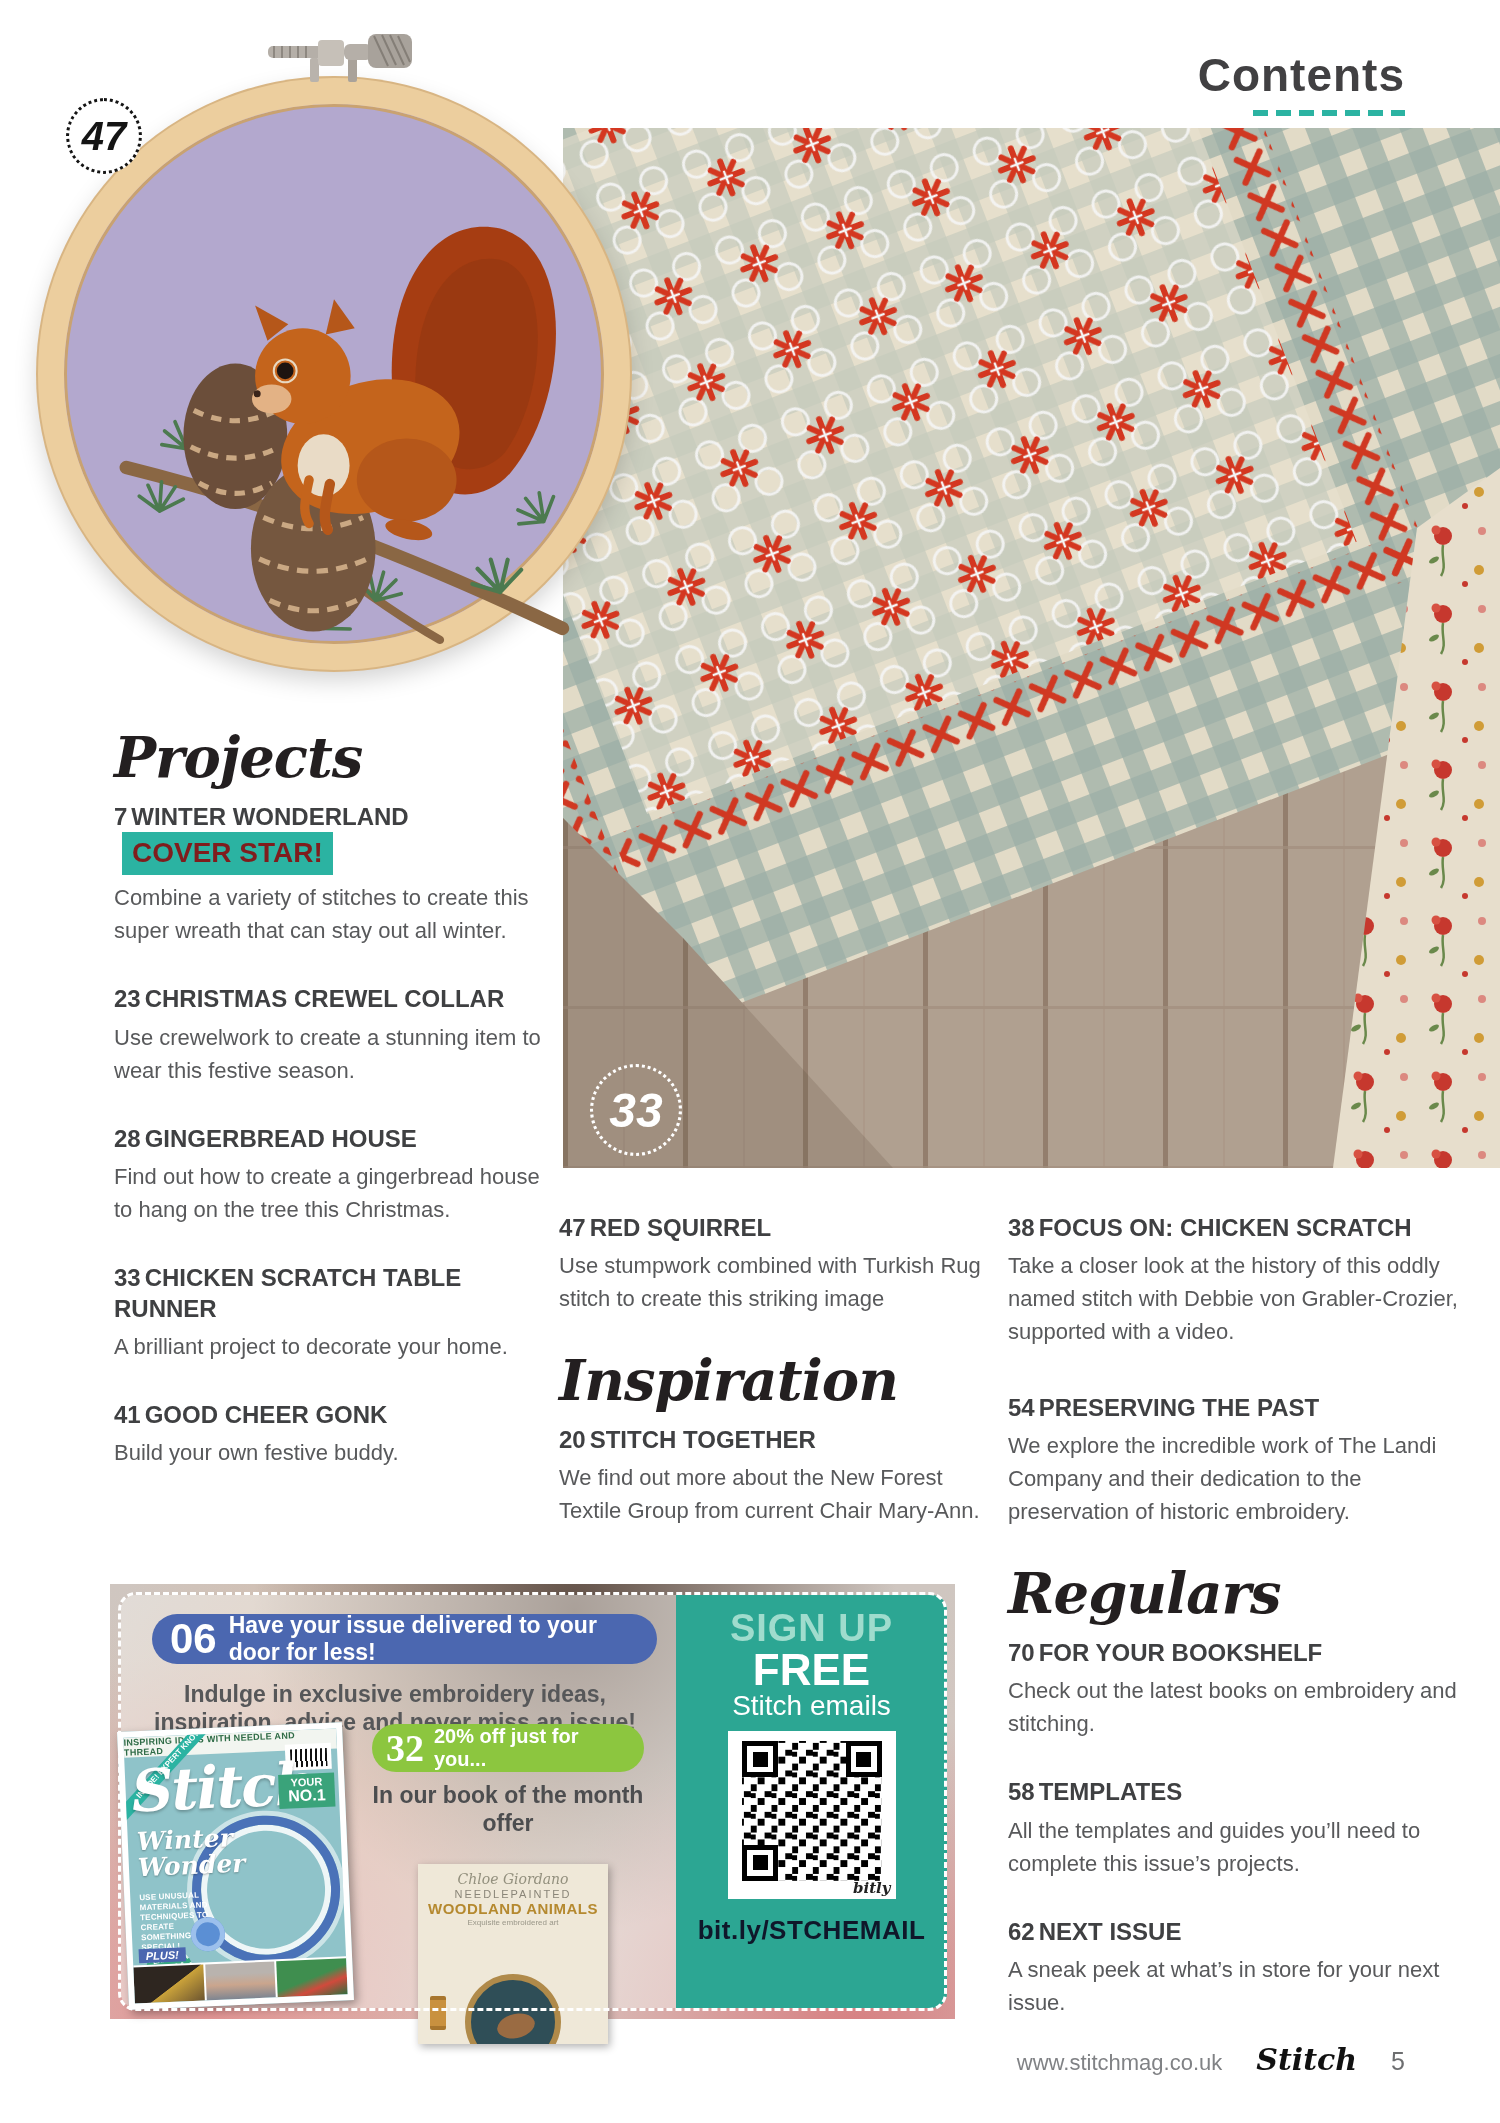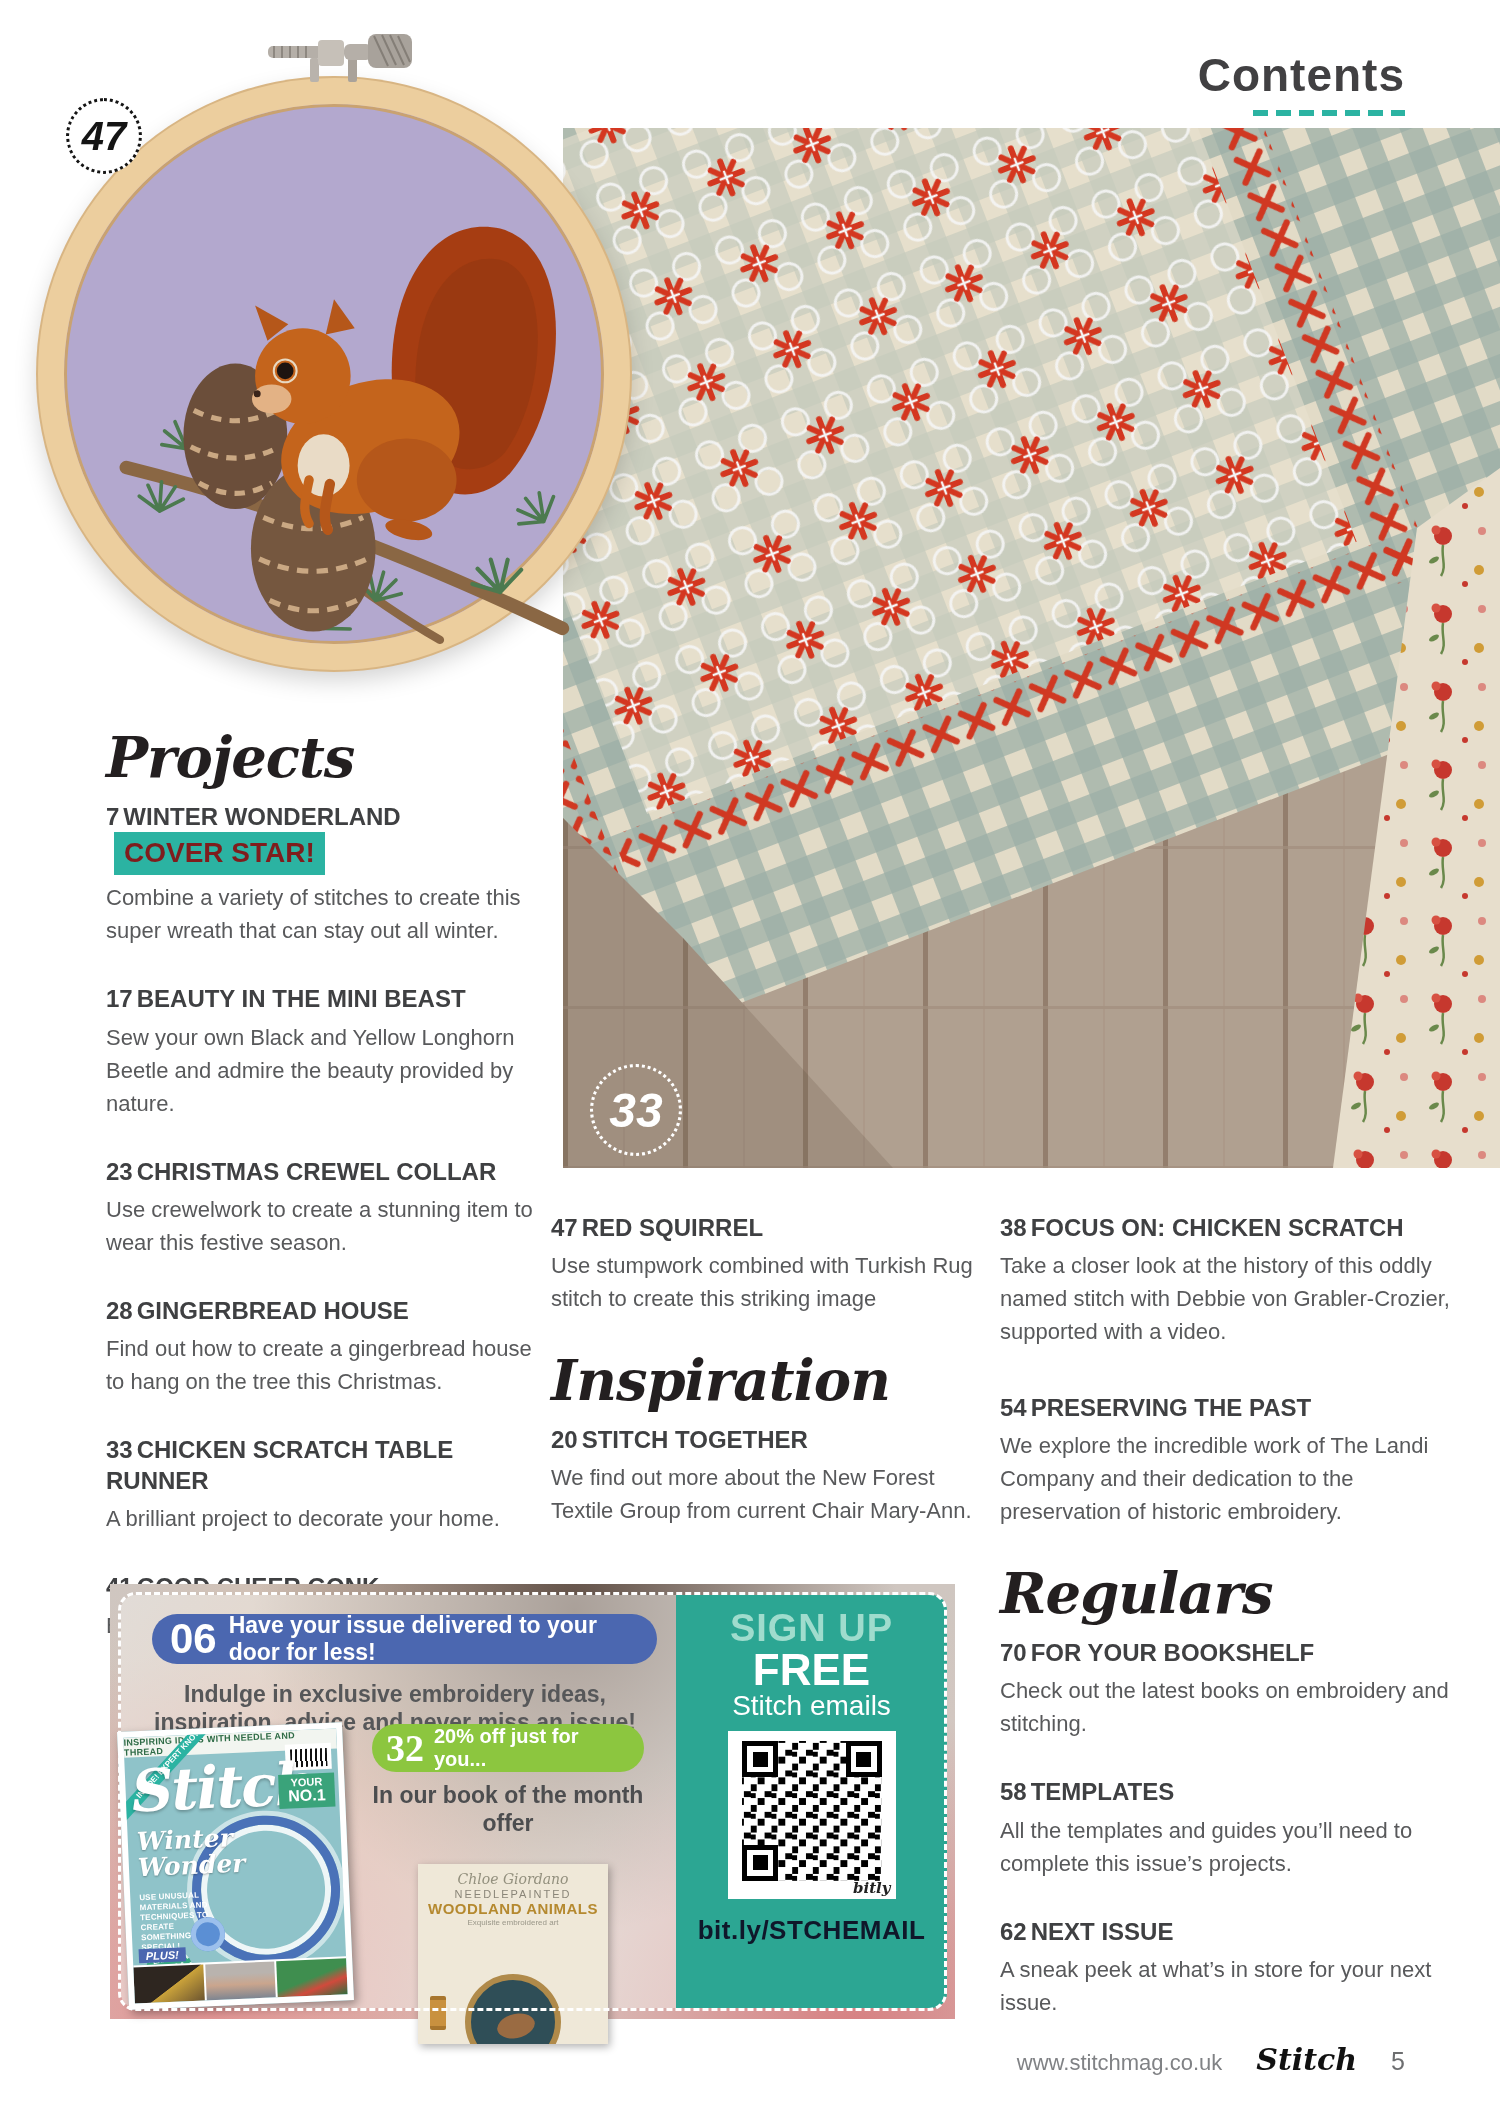--- a/index.html
+++ b/index.html
@@ -27,21 +27,21 @@
   
   .badge47 { position:absolute; left:66px; top:98px; width:76px; height:76px; border-radius:50%;
     background:#fff; border:3px dotted #141414; z-index:4;
     display:flex; align-items:center; justify-content:center;
     font-weight:bold; font-style:italic; font-size:40px; color:#141414; }
   .badge33 { position:absolute; left:590px; top:1064px; width:92px; height:92px; border-radius:50%;
     border:3px dotted #ffffff; z-index:4; display:flex; align-items:center; justify-content:center;
     font-weight:bold; font-style:italic; font-size:48px; color:#ffffff; }
 
   
-  .col { position:absolute; z-index:3; }
+  .col { position:absolute; z-index:3;margin-left:8px; }
   .col-left   { left:106px; top:728px; width:448px; }
   .col-middle { left:551px; top:1212px; width:440px; }
   .col-right  { left:1000px; top:1212px; width:462px; }
   .script-head { font-family:"DejaVu Serif", serif; font-style:italic; font-weight:bold;
     font-size:56px; color:#231f20; line-height:1.05; margin-bottom:14px; letter-spacing:-1px; }
   .script-head.mt { margin-top:26px; }
   .toc-item { margin-bottom:36px; }
   .toc-title { font-size:24px; font-weight:bold; color:#3f4042; line-height:1.3; margin-bottom:6px; }
   .toc-title .num { margin-right:4px; }
   .cover-star { display:inline-block; background:#2bb3a2; color:#7f1d1d; font-size:28px; font-weight:bold;
@@ -297,24 +297,20 @@
     </div>
 
   <div class="col col-left">
     <div class="script-head">Projects</div>
 
     <div class="toc-item">
       <div class="toc-title"><span class="num">7</span><span>WINTER WONDERLAND</span><span class="cover-star">COVER STAR!</span></div>
       <p class="toc-desc">Combine a variety of stitches to create this super wreath that can stay out all winter.</p>
     </div>
     <div class="toc-item">
-      <div class="toc-title"><span class="num">17</span><span>BEAUTY IN THE MINI BEAST</span></div>
-      <p class="toc-desc">Sew your own Black and Yellow Longhorn Beetle and admire the beauty provided by nature.</p>
-    </div>
-    <div class="toc-item">
       <div class="toc-title"><span class="num">23</span><span>CHRISTMAS CREWEL COLLAR</span></div>
       <p class="toc-desc">Use crewelwork to create a stunning item to wear this festive season.</p>
     </div>
     <div class="toc-item">
       <div class="toc-title"><span class="num">28</span><span>GINGERBREAD HOUSE</span></div>
       <p class="toc-desc">Find out how to create a gingerbread house to hang on the tree this Christmas.</p>
     </div>
     <div class="toc-item">
       <div class="toc-title"><span class="num">33</span><span>CHICKEN SCRATCH TABLE RUNNER</span></div>
       <p class="toc-desc">A brilliant project to decorate your home.</p>

